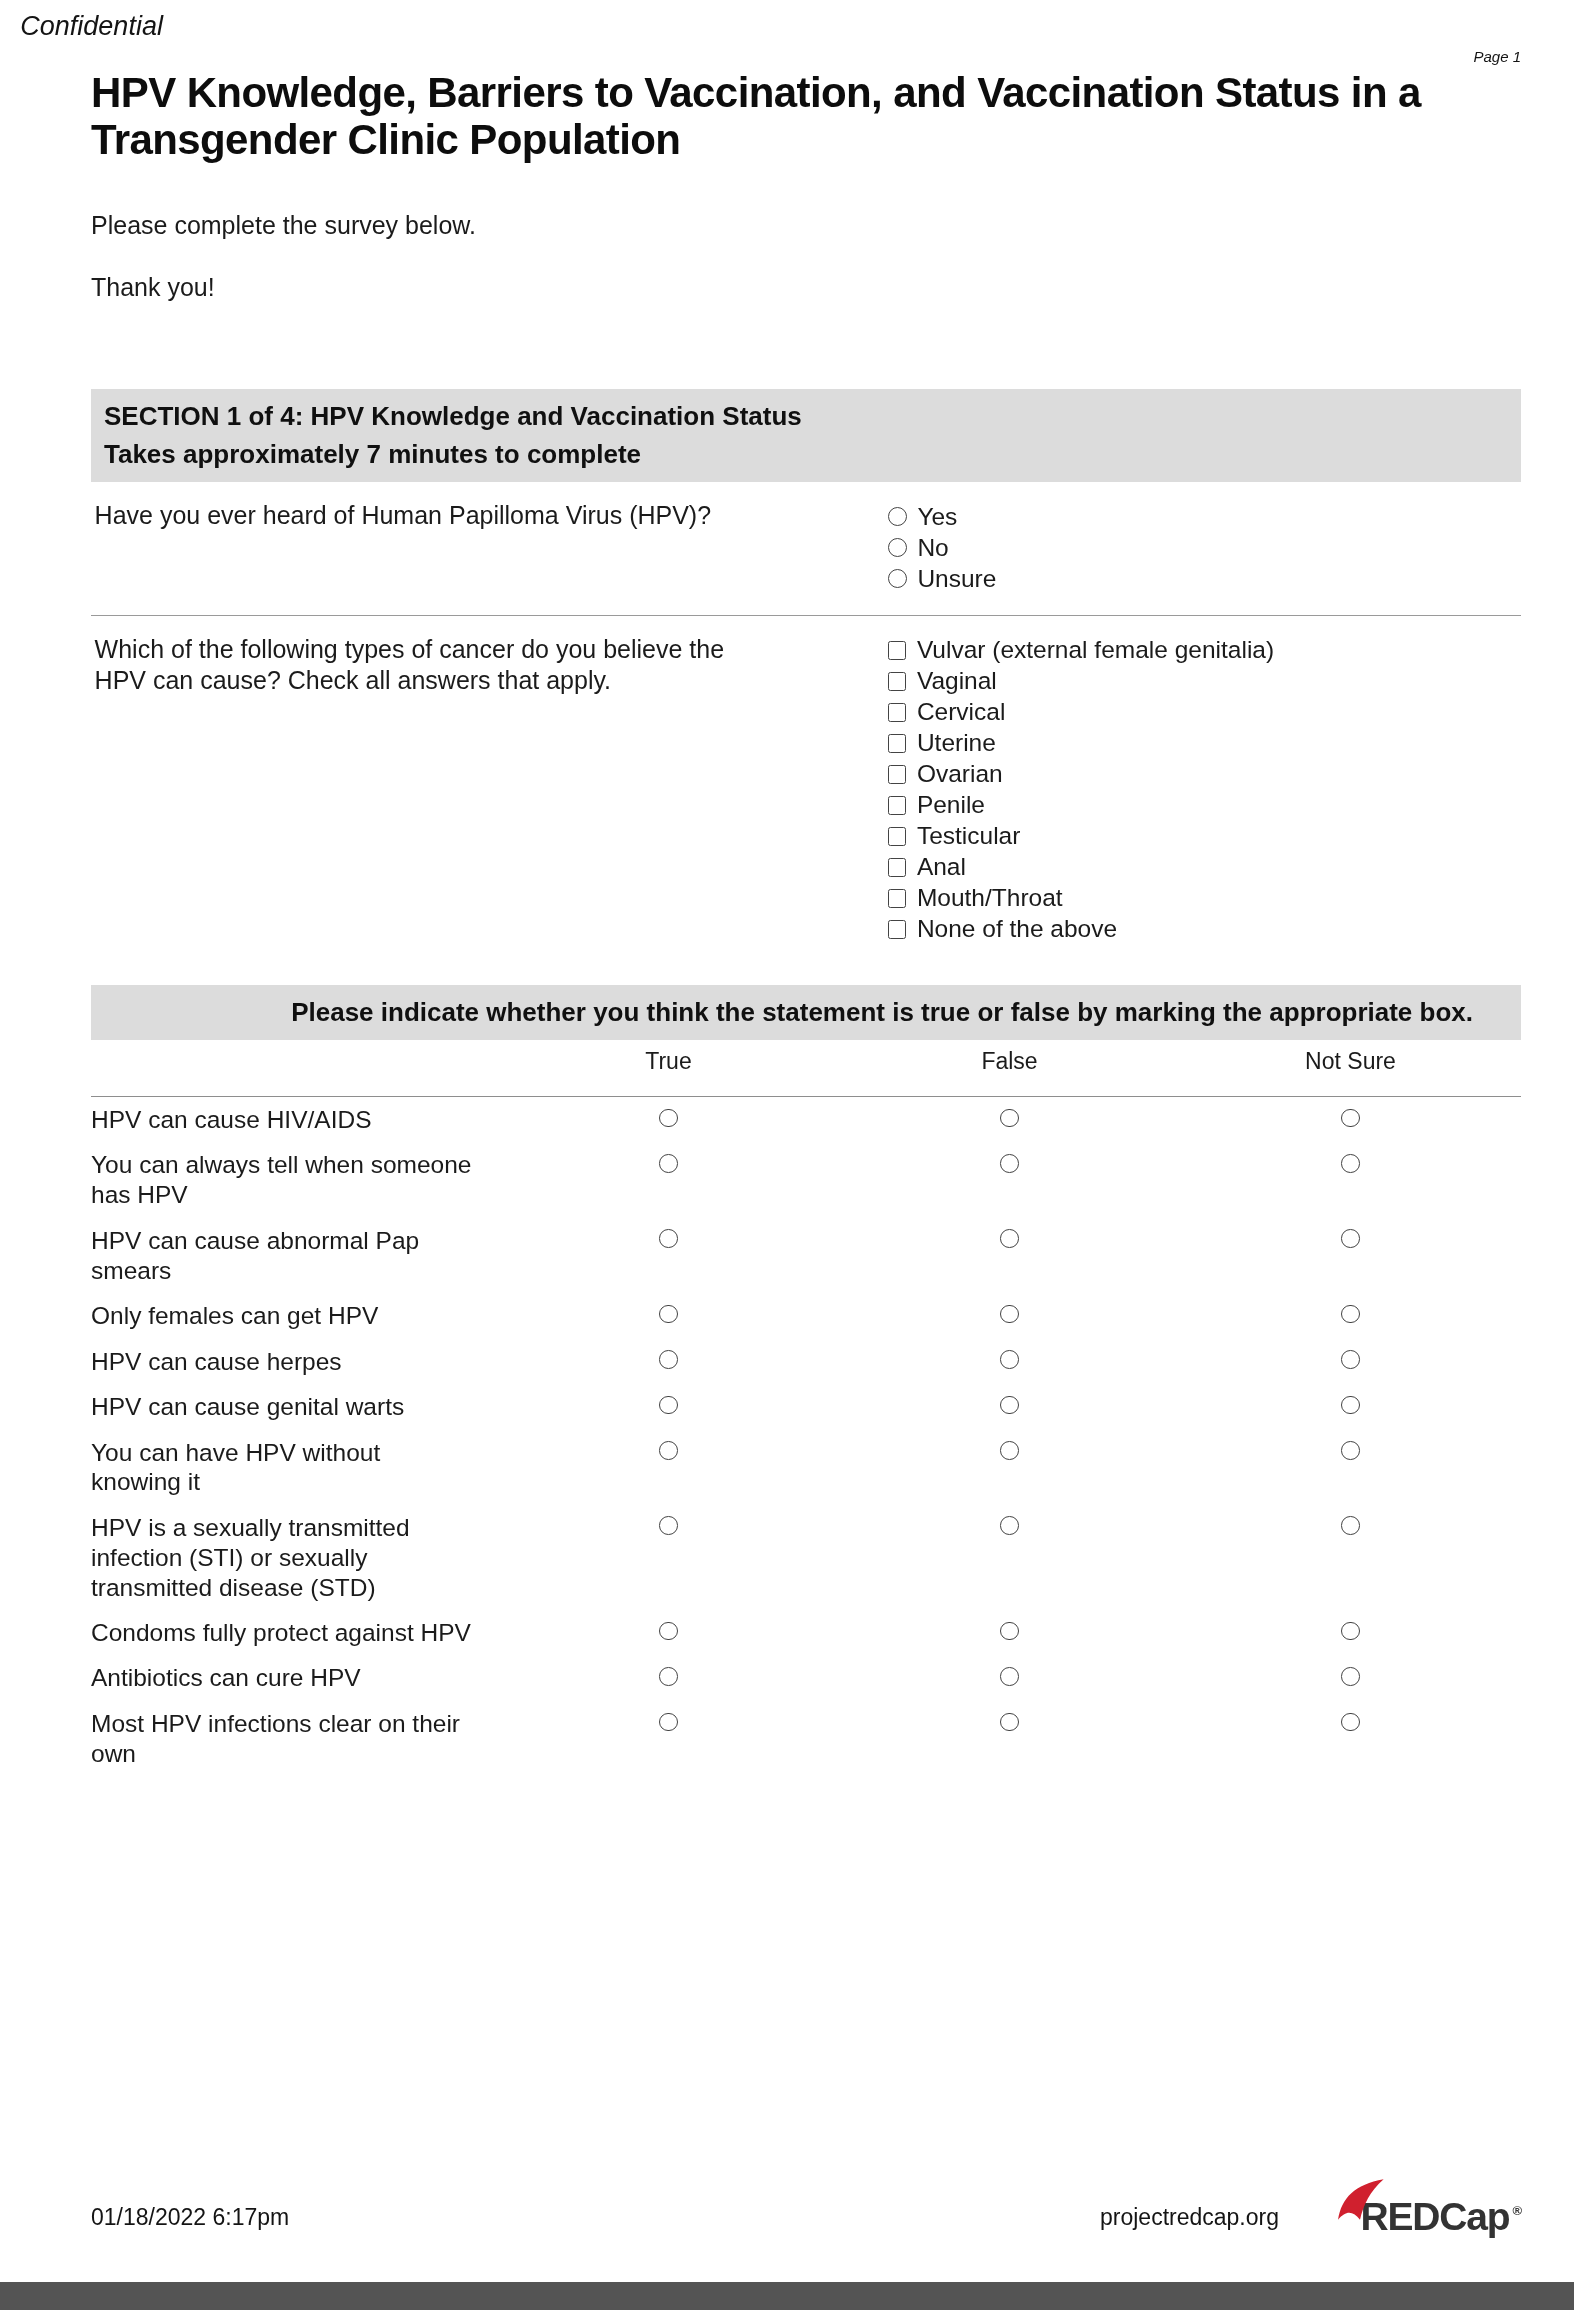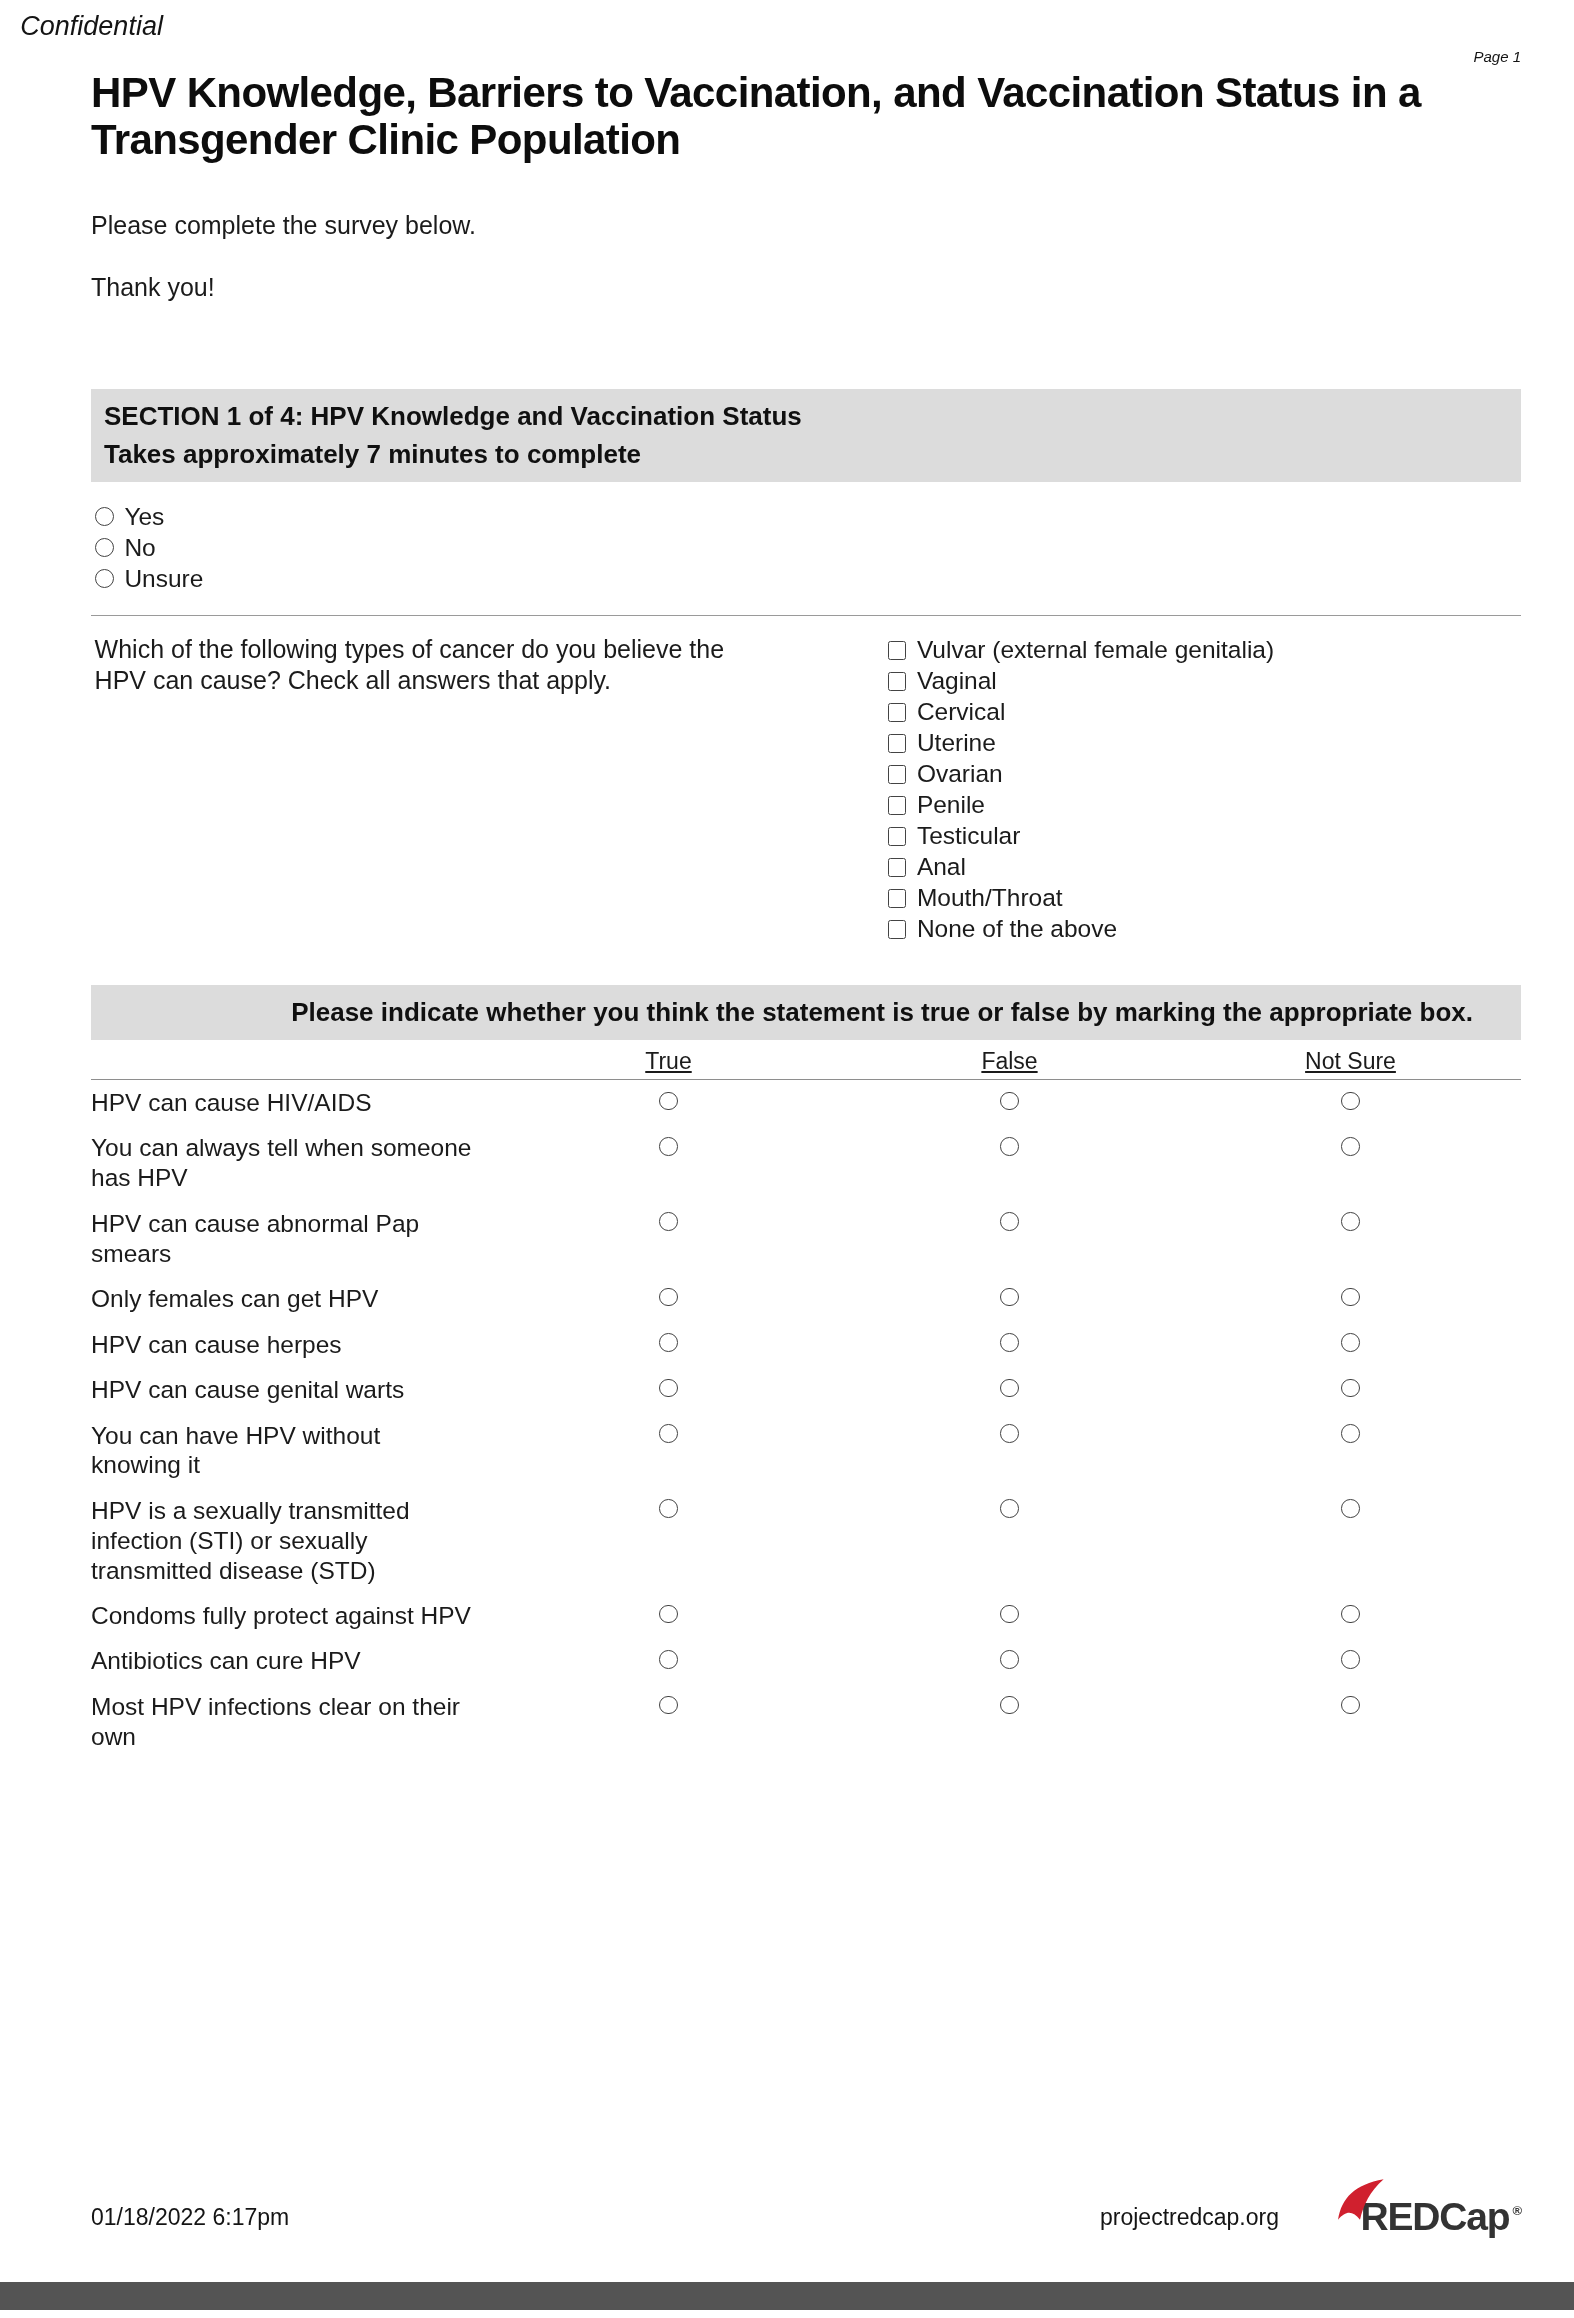--- a/index.html
+++ b/index.html
@@ -55,21 +55,21 @@
   .checkbox {
     width: 18.5px; height: 18.5px; border: 1.8px solid #434343; border-radius: 2.4px;
     background: #fff; flex: 0 0 auto; box-sizing: border-box;
   }
   .opt-label { font-size: 24.5px; }
 
   .divider { border-top: 1.2px solid #9a9a9a; height: 0; }
 
   .matrix-box { margin-top: 20px; text-align: right; }
 
-  .mhead { display: flex; margin-top: 7.2px; border-bottom: 1.2px solid #8e8e8e; padding-bottom: 4px; text-decoration: underline; }
+  .mhead { display: flex; margin-top: 7.2px; border-bottom: 1.2px solid #8e8e8e; padding-bottom: 21px; }
   .mspacer { flex: 0 0 407px; }
   .mcol { flex: 1; display: flex; justify-content: center; }
   .mcol-head { font-size: 23px; color: #1b1b1b; }
 
   .mrow { display: flex; padding: 8.4px 0 7.2px; }
   .mlabel {
     flex: 0 0 407px; box-sizing: border-box; padding-right: 24px;
     font-size: 24.5px; line-height: 1.22;
   }
   .mrow .mcol { align-items: flex-start; padding-top: 3.6px; }
@@ -105,20 +105,21 @@
 
   <p class="intro first">Please complete the survey below.</p>
   <p class="intro second">Thank you!</p>
 
   <div class="section-box">
     <div>SECTION 1 of 4: HPV Knowledge and Vaccination Status</div>
     <div class="line2">Takes approximately 7 minutes to complete</div>
   </div>
 
   <div class="qrow">
+    <div class="qlabel">Have you ever heard of Human Papilloma Virus (HPV)?</div>
     <div class="qanswers">
         <div class="opt">
           <span class="radio"></span>
           <span class="opt-label">Yes</span>
         </div>
         <div class="opt">
           <span class="radio"></span>
           <span class="opt-label">No</span>
         </div>
         <div class="opt">

